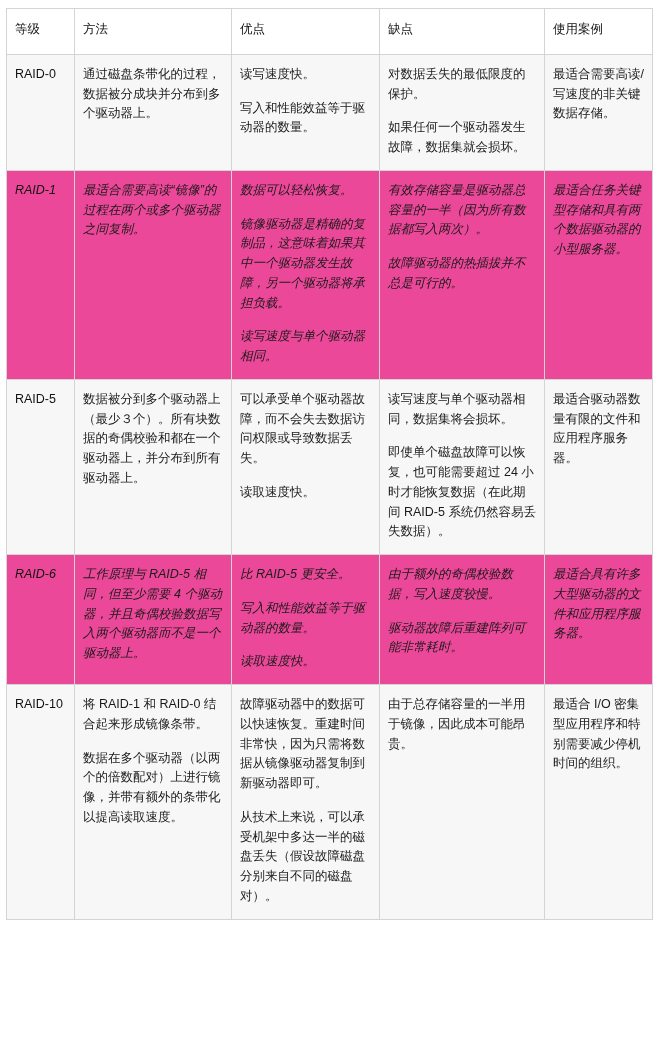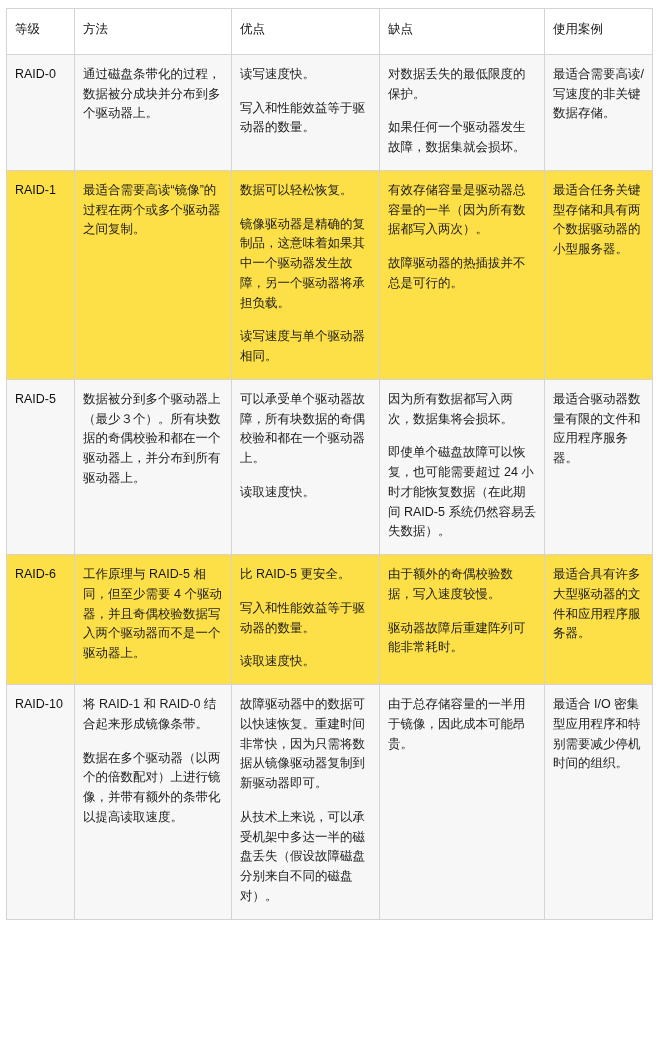--- a/index.html
+++ b/index.html
@@ -45,21 +45,22 @@
     font-weight: normal;
     color: #111;
     padding-top: 11px;
     padding-bottom: 14px;
     font-size: 12.5px;
   }
   table.raid-table tbody tr.shaded td {
     background: #f7f7f7;
   }
   table.raid-table tbody tr.plain td {
-    background: #fde047;
+    background: #ec4899;
+    font-style: italic;
   }
   td.level-cell {
     font-weight: bold;
     font-size: 12.5px;
     color: #111;
     line-height: 1.5;
     word-break: break-all;
     margin-top: 20px;
   }
   td p {
@@ -136,25 +137,25 @@
           <td>
             <p>最适合任务关键型存储和具有两个数据驱动器的小型服务器。</p>
           </td>
         </tr>
         <tr class="shaded">
           <td class="level-cell">RAID-5</td>
           <td>
             <p>数据被分到多个驱动器上（最少３个）。所有块数据的奇偶校验和都在一个驱动器上，并分布到所有驱动器上。</p>
           </td>
           <td>
-            <p>可以承受单个驱动器故障，所有块数据的奇偶校验和都在一个驱动器上。</p>
+            <p>可以承受单个驱动器故障，而不会失去数据访问权限或导致数据丢失。</p>
             <p>读取速度快。</p>
           </td>
           <td>
-            <p>因为所有数据都写入两次，数据集将会损坏。</p>
+            <p>读写速度与单个驱动器相同，数据集将会损坏。</p>
             <p>即使单个磁盘故障可以恢复，也可能需要超过 24 小时才能恢复数据（在此期间 RAID-5 系统仍然容易丢失数据）。</p>
           </td>
           <td>
             <p>最适合驱动器数量有限的文件和应用程序服务器。</p>
           </td>
         </tr>
         <tr class="plain">
           <td class="level-cell">RAID-6</td>
           <td>
             <p>工作原理与 RAID-5 相同，但至少需要 4 个驱动器，并且奇偶校验数据写入两个驱动器而不是一个驱动器上。</p>

